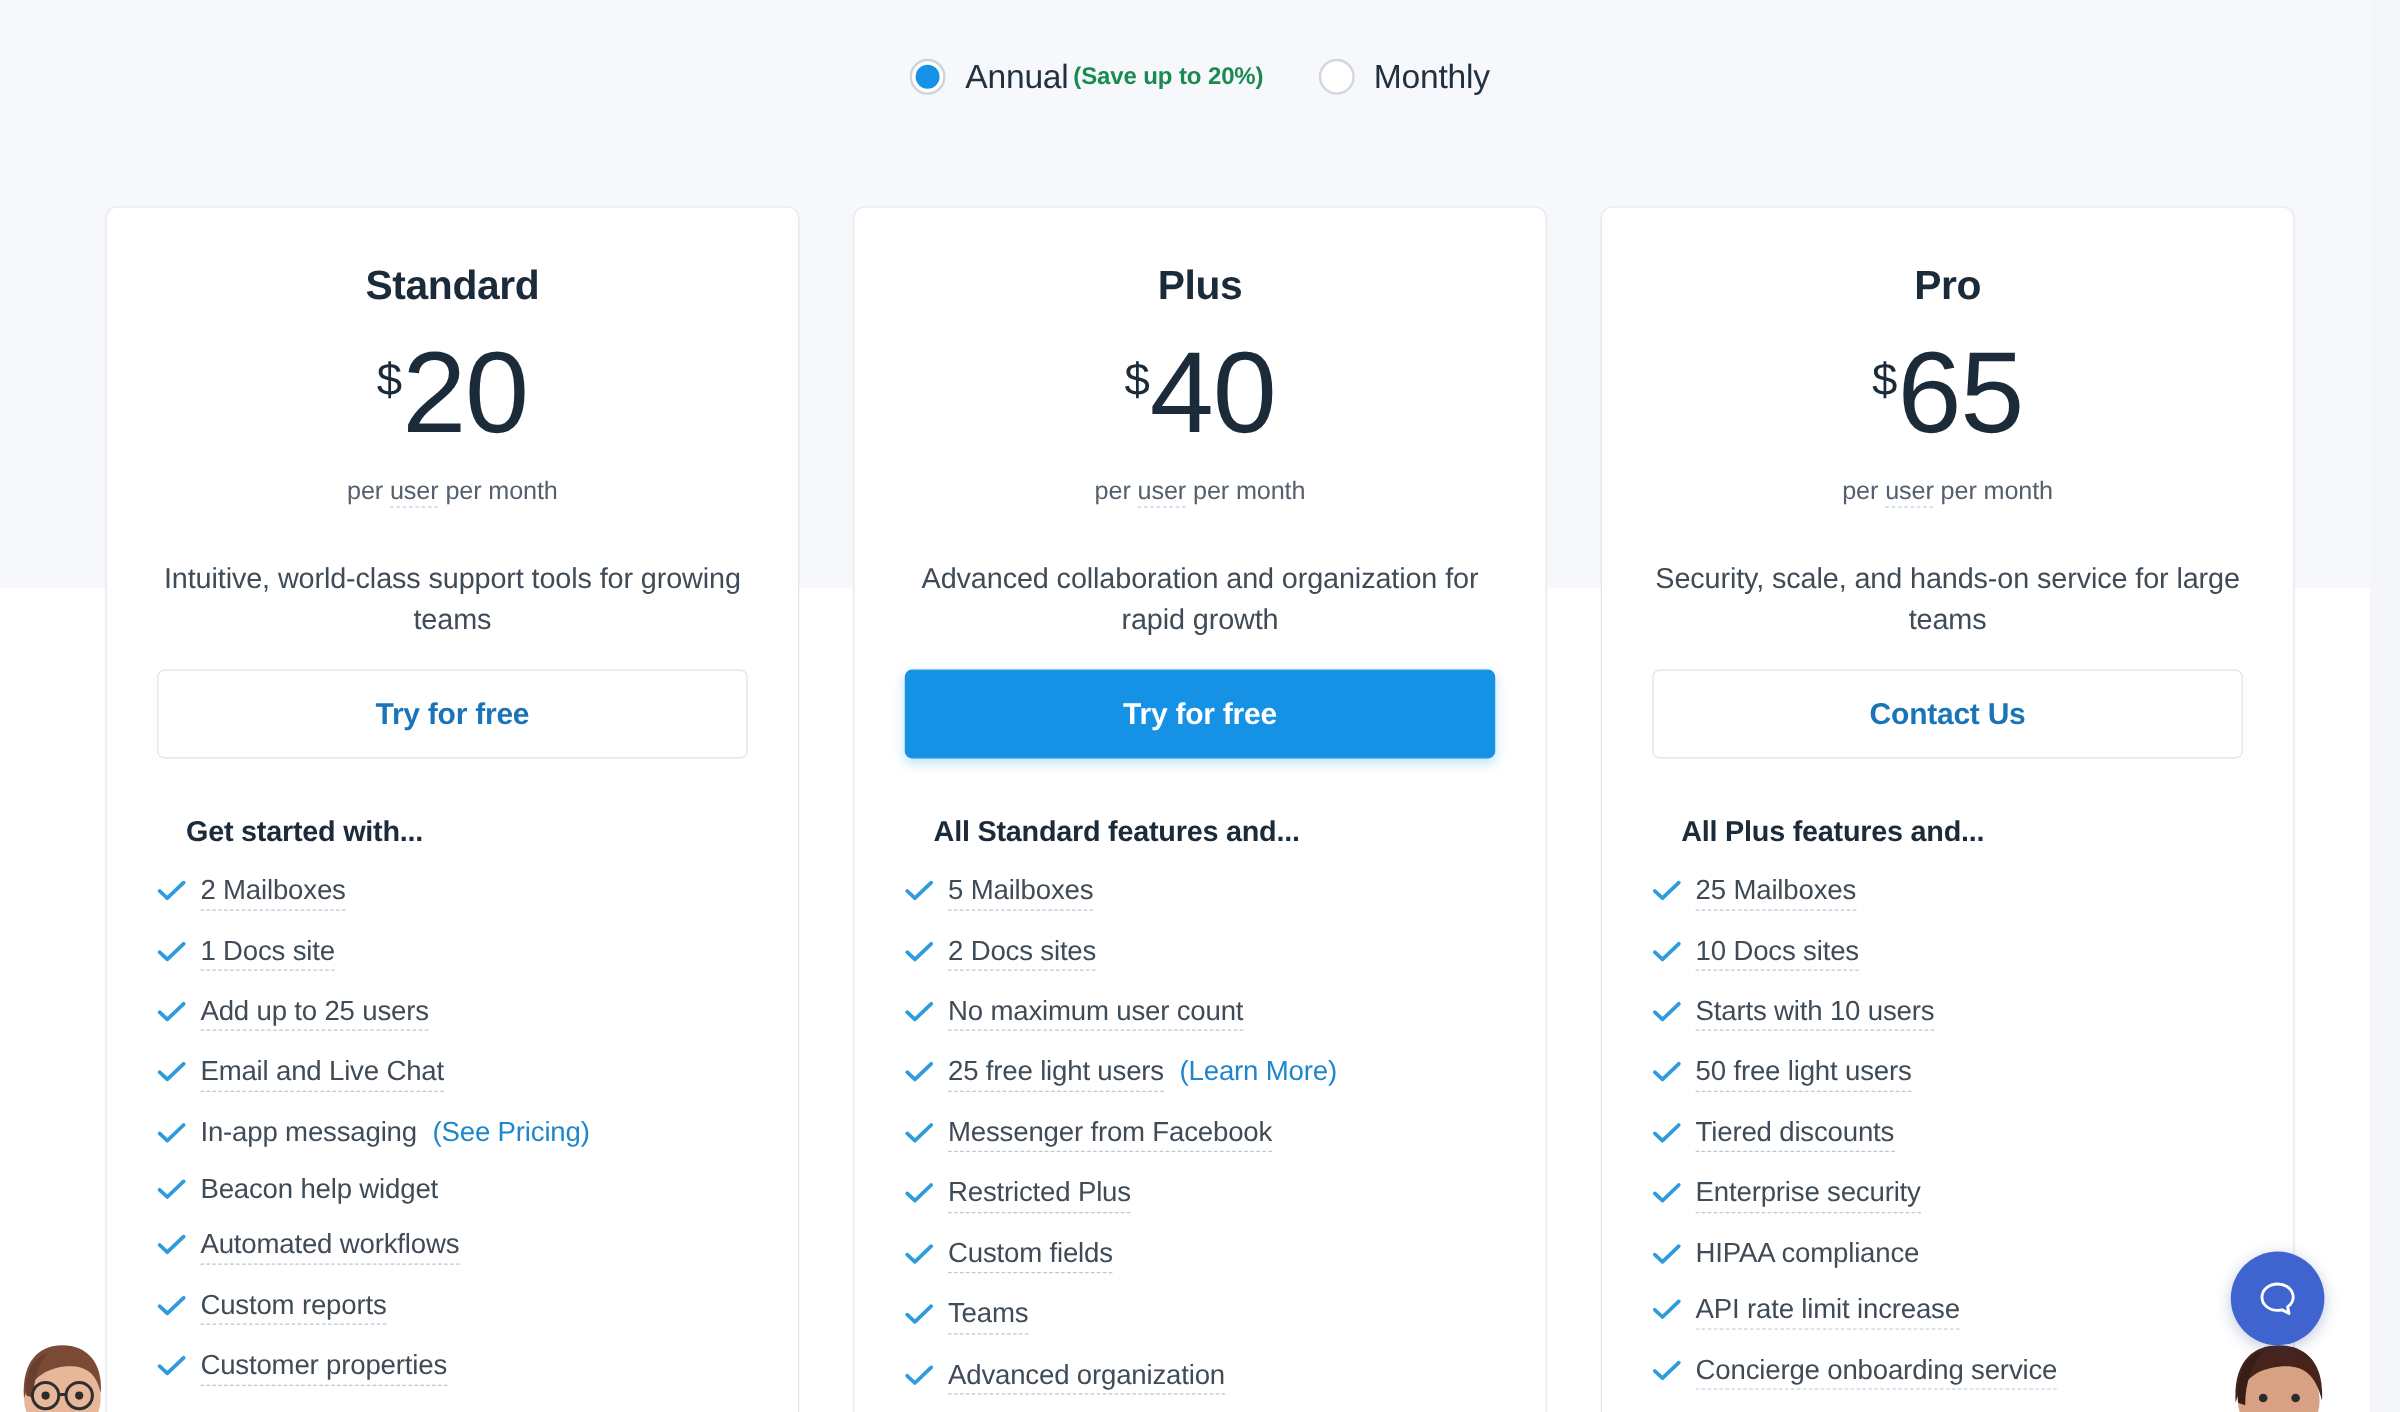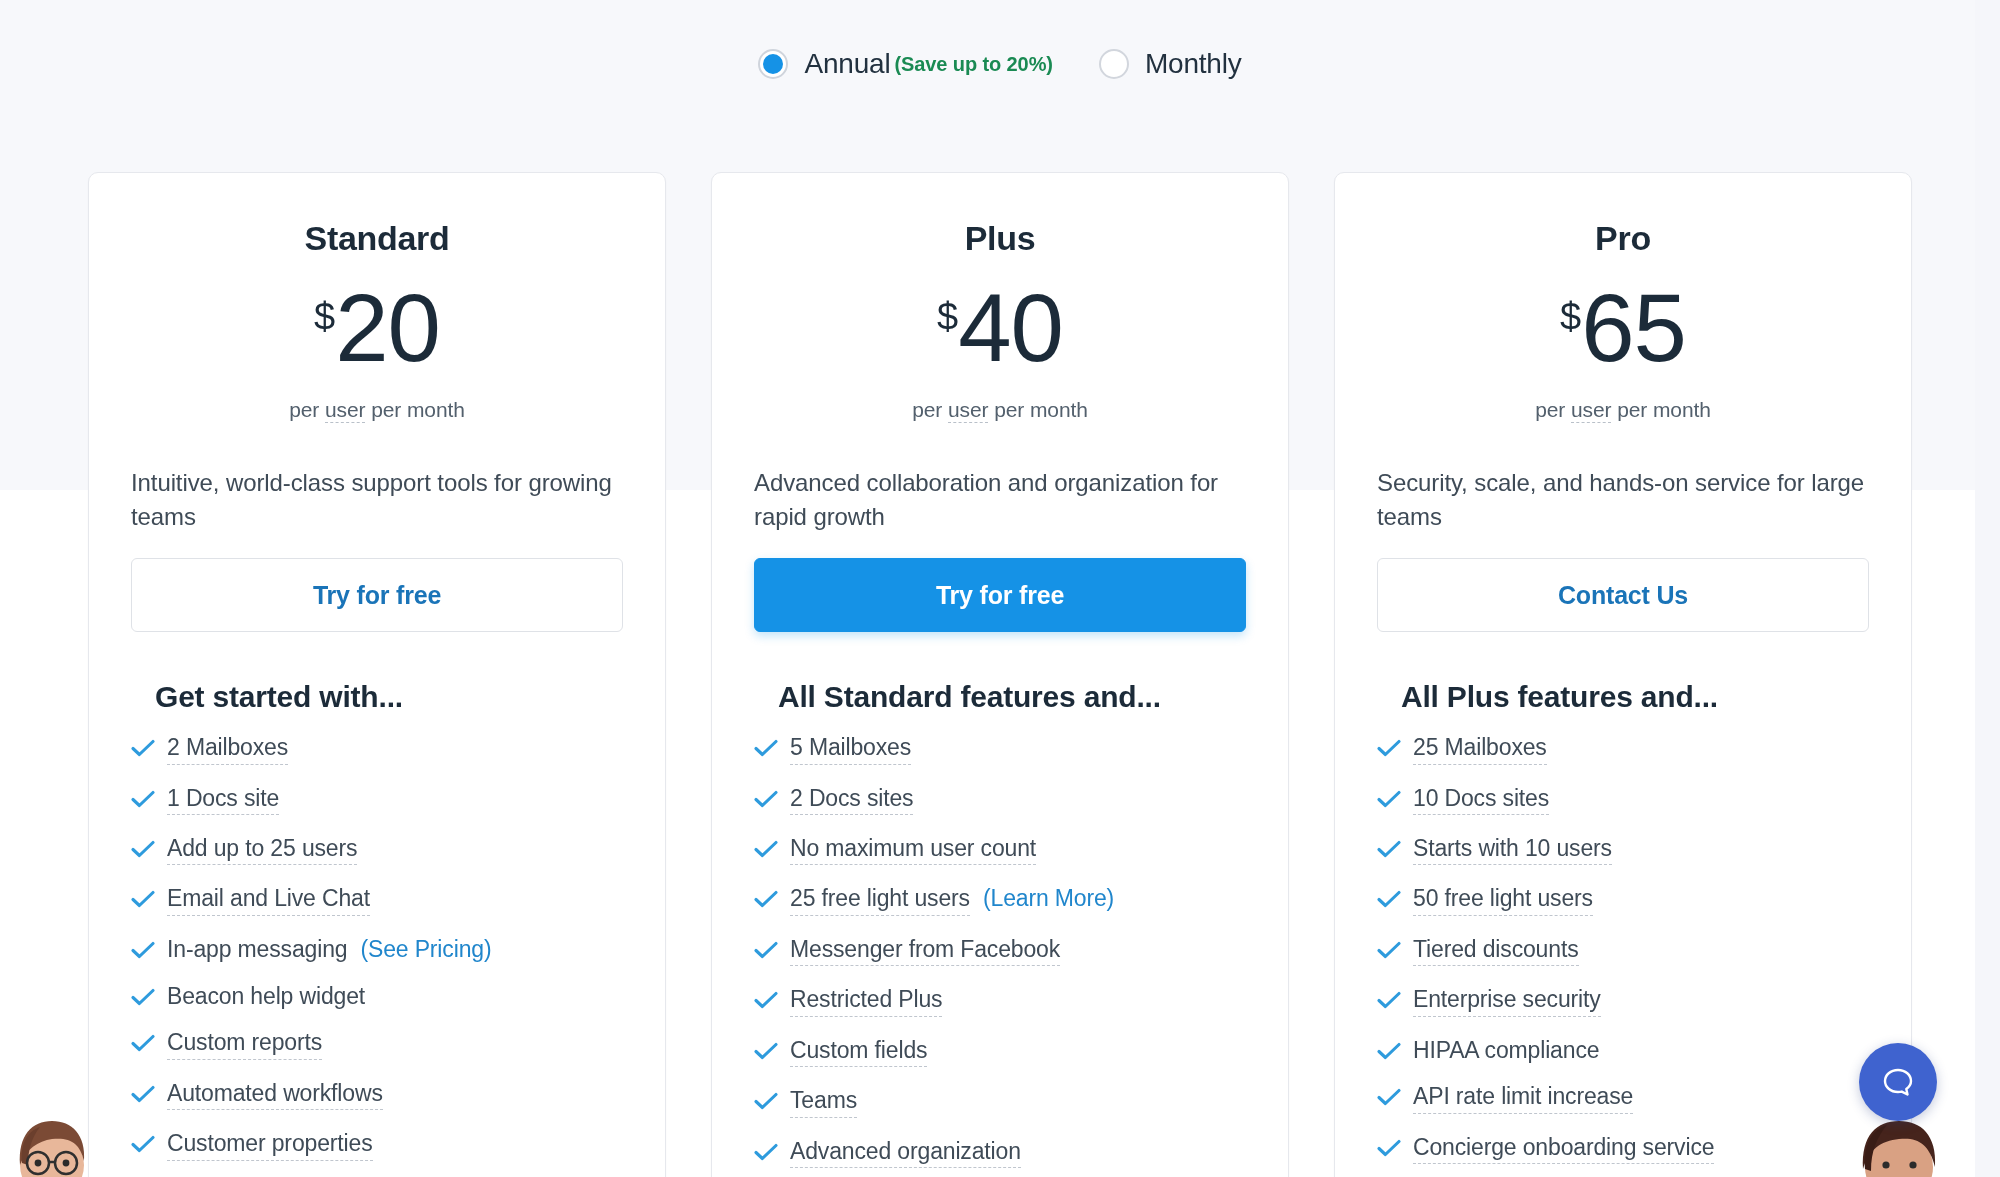--- a/index.html
+++ b/index.html
@@ -157,20 +157,21 @@
     color: #53606d;
     margin-top: 18px;
     letter-spacing: -0.1px;
   }
   .dotted {
     border-bottom: 1px dashed #b9c0c9;
     padding-bottom: 1px;
   }
 
   .plan-desc {
+    text-align: center;
     font-size: 24px;
     color: #3f4b57;
     line-height: 1.42;
     margin-top: 44px;
     letter-spacing: -0.1px;
   }
 
   .cta {
     display: block;
     width: 100%;
@@ -191,21 +192,21 @@
     color: #1a74b8;
   }
   .cta.filled {
     background: #1592e6;
     border: 1px solid #1592e6;
     color: #ffffff;
     box-shadow: 0 4px 10px rgba(21,146,230,0.25);
   }
 
   .features-title {
-    font-size: 30px;
+    font-size: 24px;
     font-weight: bold;
     color: #1c2b39;
     margin-top: 48px;
     margin-bottom: 6px;
     letter-spacing: -0.2px;
     padding-left: 24px;
   }
 
   .feature-list {
     list-style: none;
@@ -361,29 +362,29 @@
               </svg>
             </span>
             <span class="feature-text">Beacon help widget</span>
           </li>
           <li class="feature-item">
             <span class="check-icon">
               <svg width="24" height="18" viewBox="0 0 24 18">
                 <path d="M2 9.5 L8.4 15.5 L22 2.5" fill="none" stroke="#2e9bdd" stroke-width="3.1" stroke-linecap="round" stroke-linejoin="round"></path>
               </svg>
             </span>
+            <span class="feature-text dotted">Automated workflows</span>
+          </li>
+          <li class="feature-item">
+            <span class="check-icon">
+              <svg width="24" height="18" viewBox="0 0 24 18">
+                <path d="M2 9.5 L8.4 15.5 L22 2.5" fill="none" stroke="#2e9bdd" stroke-width="3.1" stroke-linecap="round" stroke-linejoin="round"></path>
+              </svg>
+            </span>
             <span class="feature-text dotted">Custom reports</span>
-          </li>
-          <li class="feature-item">
-            <span class="check-icon">
-              <svg width="24" height="18" viewBox="0 0 24 18">
-                <path d="M2 9.5 L8.4 15.5 L22 2.5" fill="none" stroke="#2e9bdd" stroke-width="3.1" stroke-linecap="round" stroke-linejoin="round"></path>
-              </svg>
-            </span>
-            <span class="feature-text dotted">Automated workflows</span>
           </li>
           <li class="feature-item">
             <span class="check-icon">
               <svg width="24" height="18" viewBox="0 0 24 18">
                 <path d="M2 9.5 L8.4 15.5 L22 2.5" fill="none" stroke="#2e9bdd" stroke-width="3.1" stroke-linecap="round" stroke-linejoin="round"></path>
               </svg>
             </span>
             <span class="feature-text dotted">Customer properties</span>
           </li>
         </ul>

